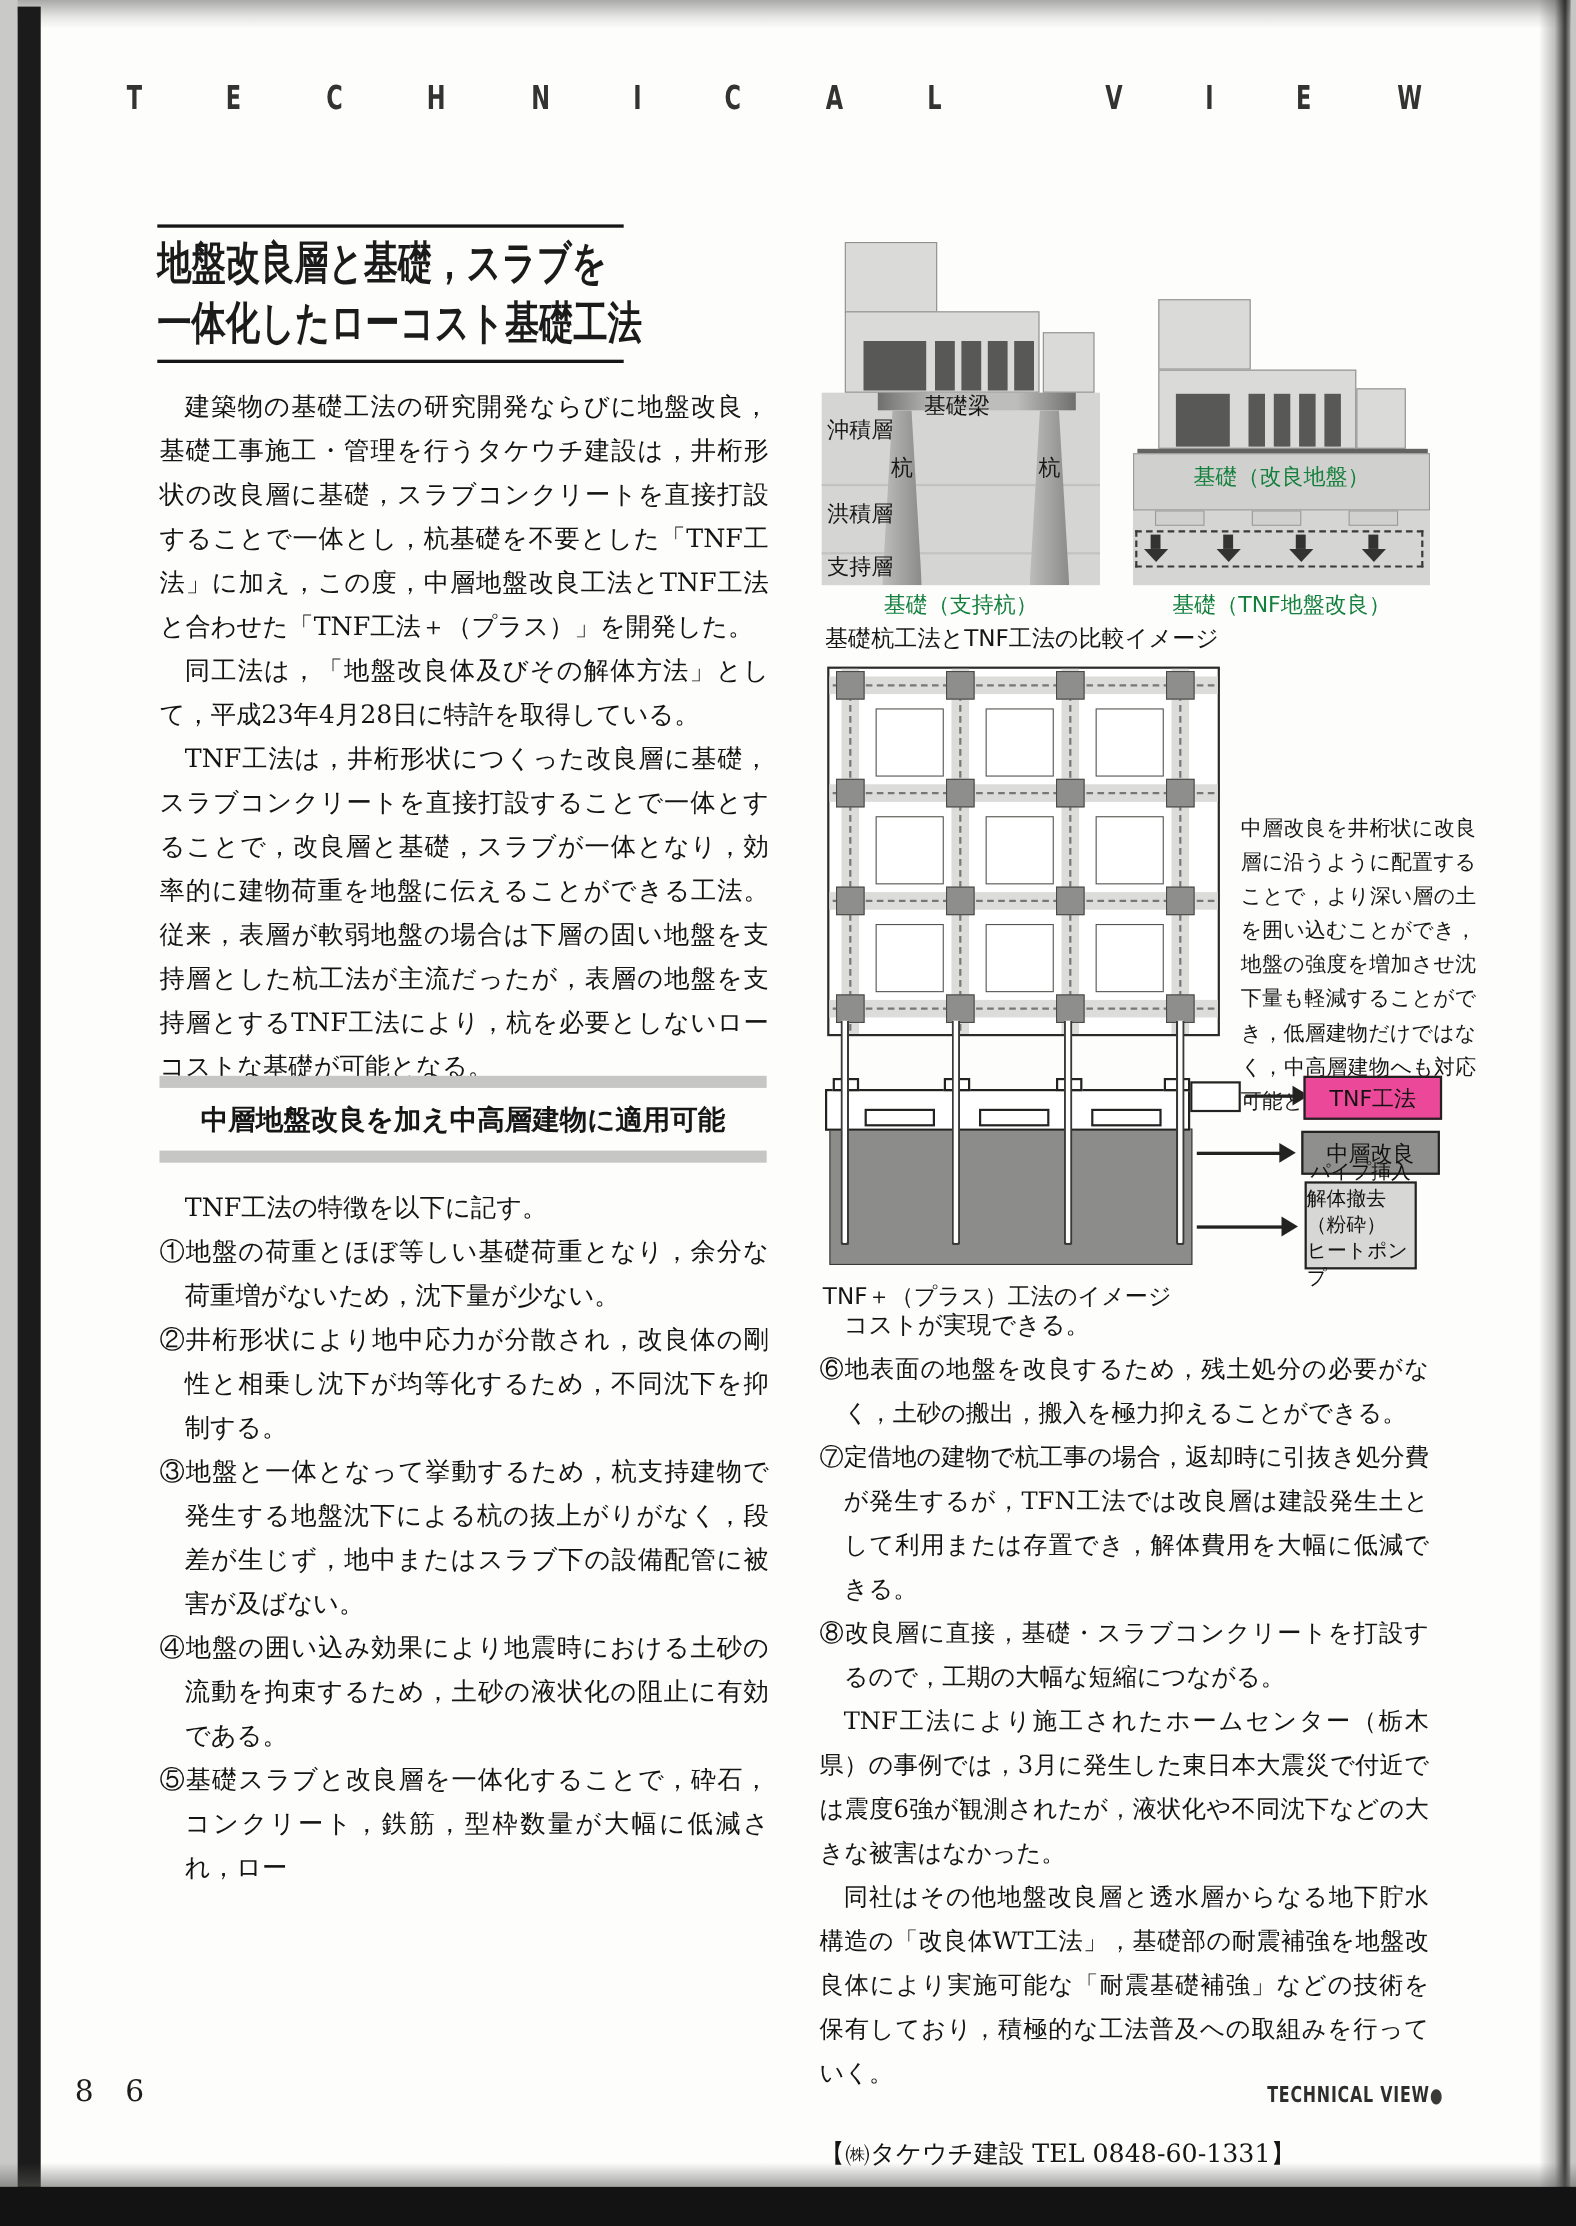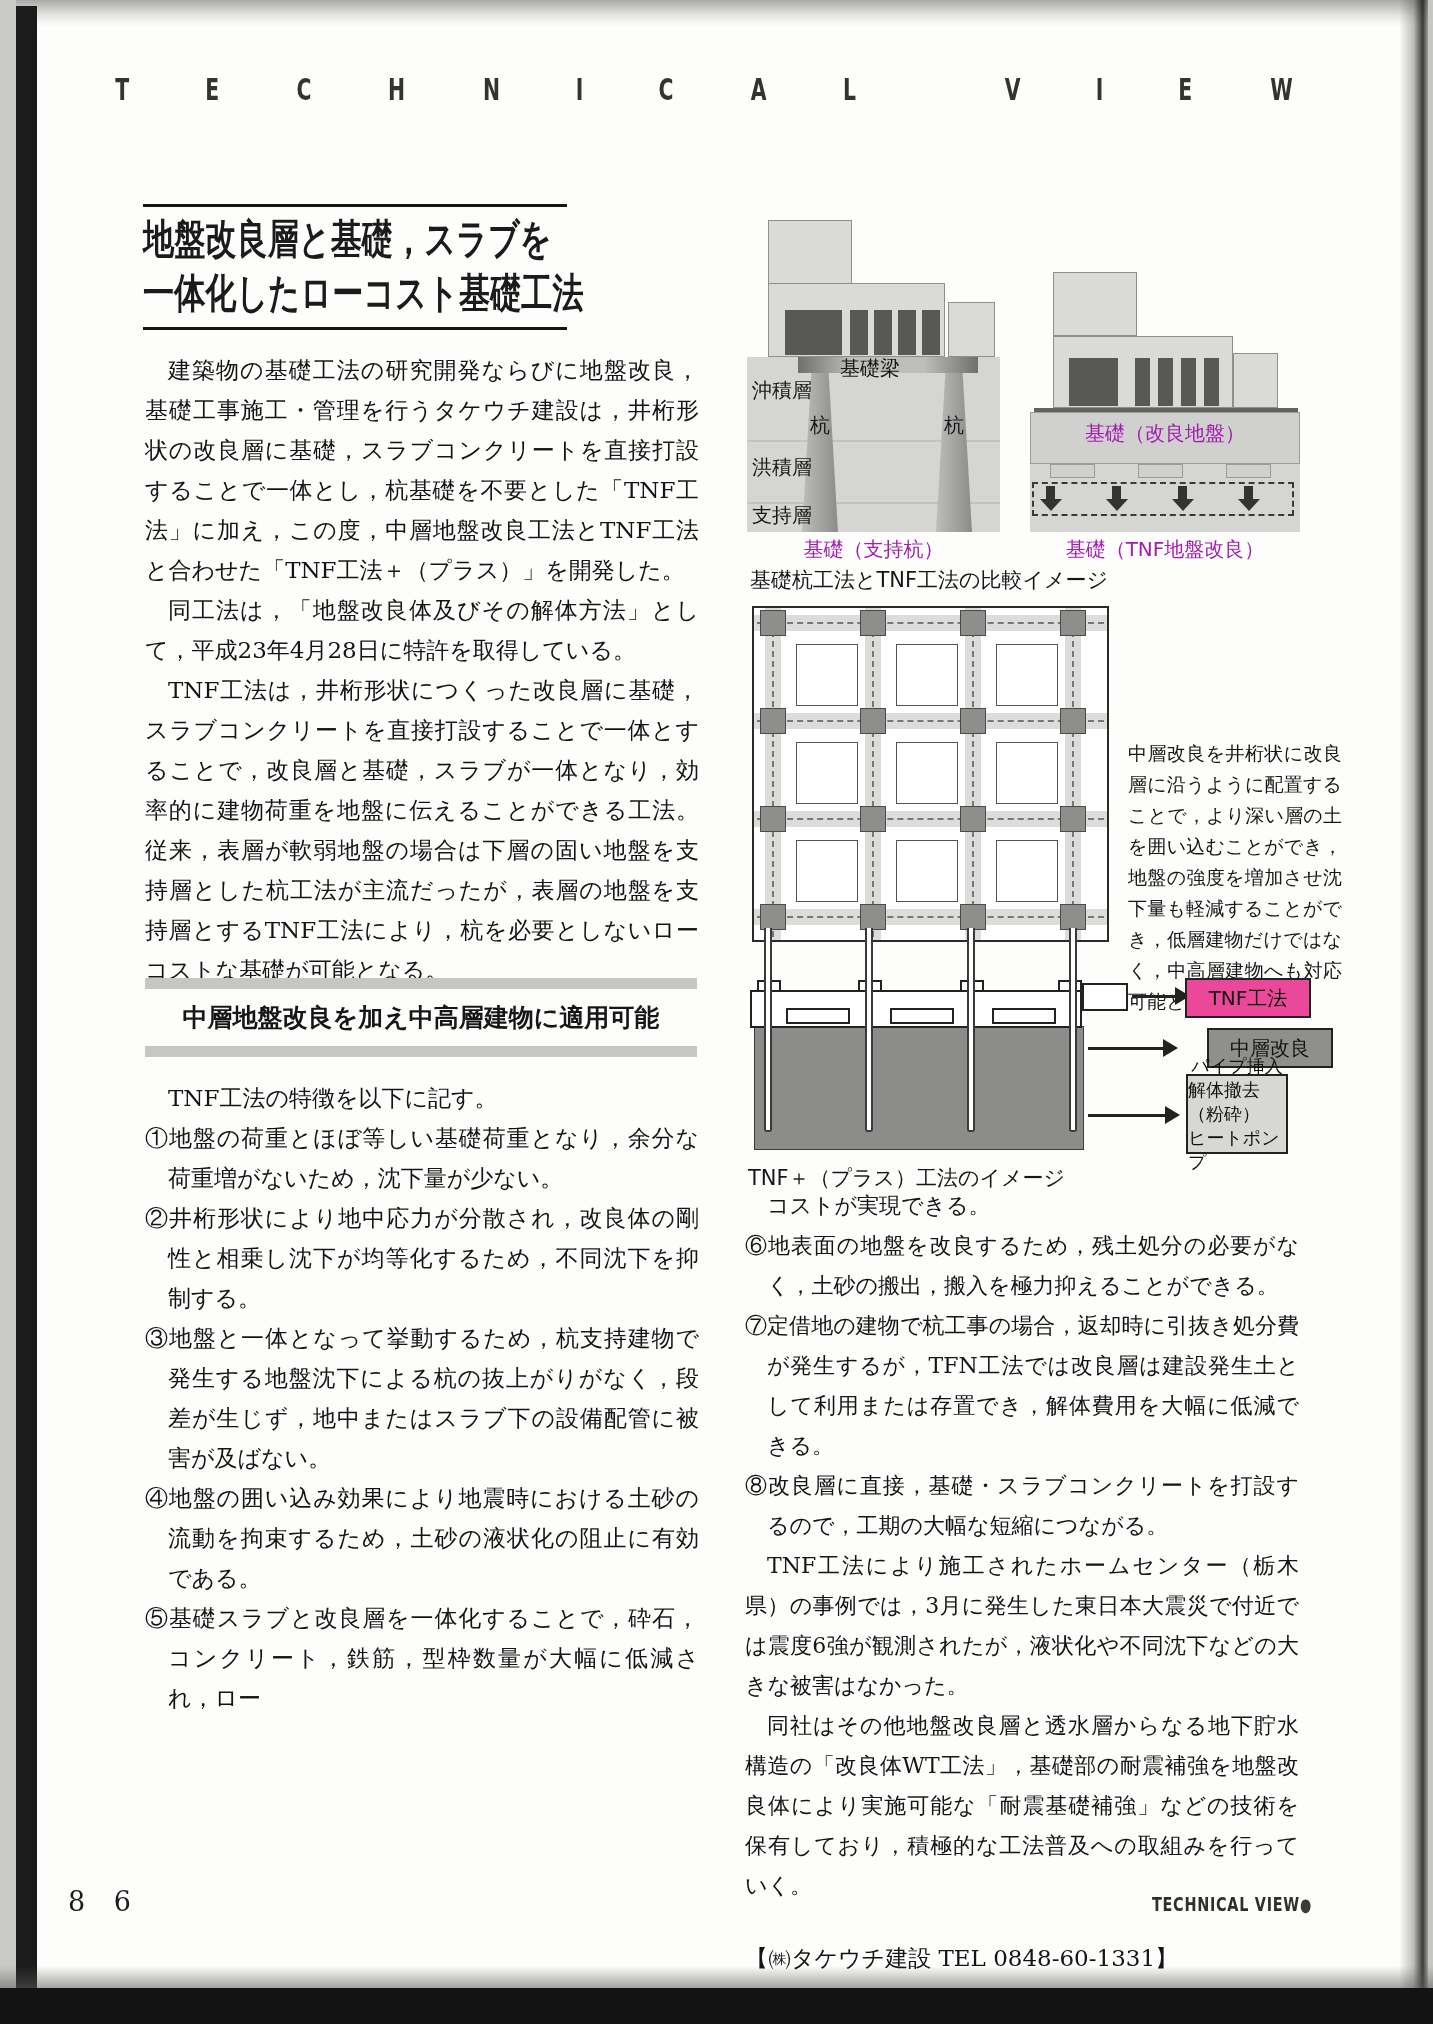--- a/index.html
+++ b/index.html
@@ -50,21 +50,21 @@
   .sec-bar{height:11px;background:#c6c6c4;}
   .sec-text{height:57px;display:flex;align-items:center;justify-content:center;
     font-weight:700;font-size:25px;color:#161616;}
   
   .fig{position:absolute;}
   .fig div{position:absolute;box-sizing:border-box;}
   .blk{background:#dadad8;border:1px solid #8f8f8d;}
   .win{background:#585856;}
   .gnd{background:#d5d5d3;}
   .dlabel{font-size:20px;color:#161616;white-space:nowrap;}
-  .dcap{font-size:20px;color:#a21caf;text-align:center;white-space:nowrap;}
+  .dcap{font-size:20px;color:#15803d;text-align:center;white-space:nowrap;}
   .figcap{font-size:21px;color:#161616;white-space:nowrap;}
   .pile{background:linear-gradient(to right,#bdbdbb,#8b8b89);
     clip-path:polygon(26% 0,74% 0,100% 100%,0 100%);}
   .beam{background:linear-gradient(to right,#6f6f6d,#bdbdbb 30%,#bdbdbb 70%,#6f6f6d);}
   .layerline{height:2px;background:#c2c2c0;}
   .dashbox{border:2px dashed #3a3a38;}
   .darr{width:9px;height:13px;background:#333331;}
   .darr::after{content:"";position:absolute;left:-6.5px;top:13px;width:0;height:0;
     border:11px solid transparent;border-top:12px solid #333331;border-bottom:0;}
   
@@ -79,21 +79,21 @@
     font-size:19px;line-height:31px;color:#161616;text-align:justify;margin-top:42px;}
   
   .pipe{width:8px;background:#fff;border-left:2px solid #3a3a38;border-right:2px solid #3a3a38;
     border-bottom:2px solid #3a3a38;border-radius:0 0 3px 3px;}
   .slab{background:#fff;border:2px solid #222220;}
   .mass{background:#8c8c8a;border:1px solid #3a3a38;}
   .keyrect{background:#fff;border:2px solid #222220;}
   .label-box{position:absolute;display:flex;align-items:center;justify-content:center;
     border:2px solid #222220;font-size:20px;color:#121210;box-sizing:border-box;}
   .label-box.white{background:#ec4899;}
-  .label-box.gray{background:#8f8f8d;margin-left:24px;}
+  .label-box.gray{background:#8f8f8d;}
   .label-box.light{background:#d7d7d5;flex-direction:column;font-size:18px;line-height:24px;}
   .harrow{position:absolute;height:3px;background:#222220;}
   .harrow::after{content:"";position:absolute;right:-14px;top:-8px;width:0;height:0;
     border:9px solid transparent;border-left:15px solid #222220;border-right:0;}
 </style>
 </head>
 <body>
 
 <div class="stage">
 

